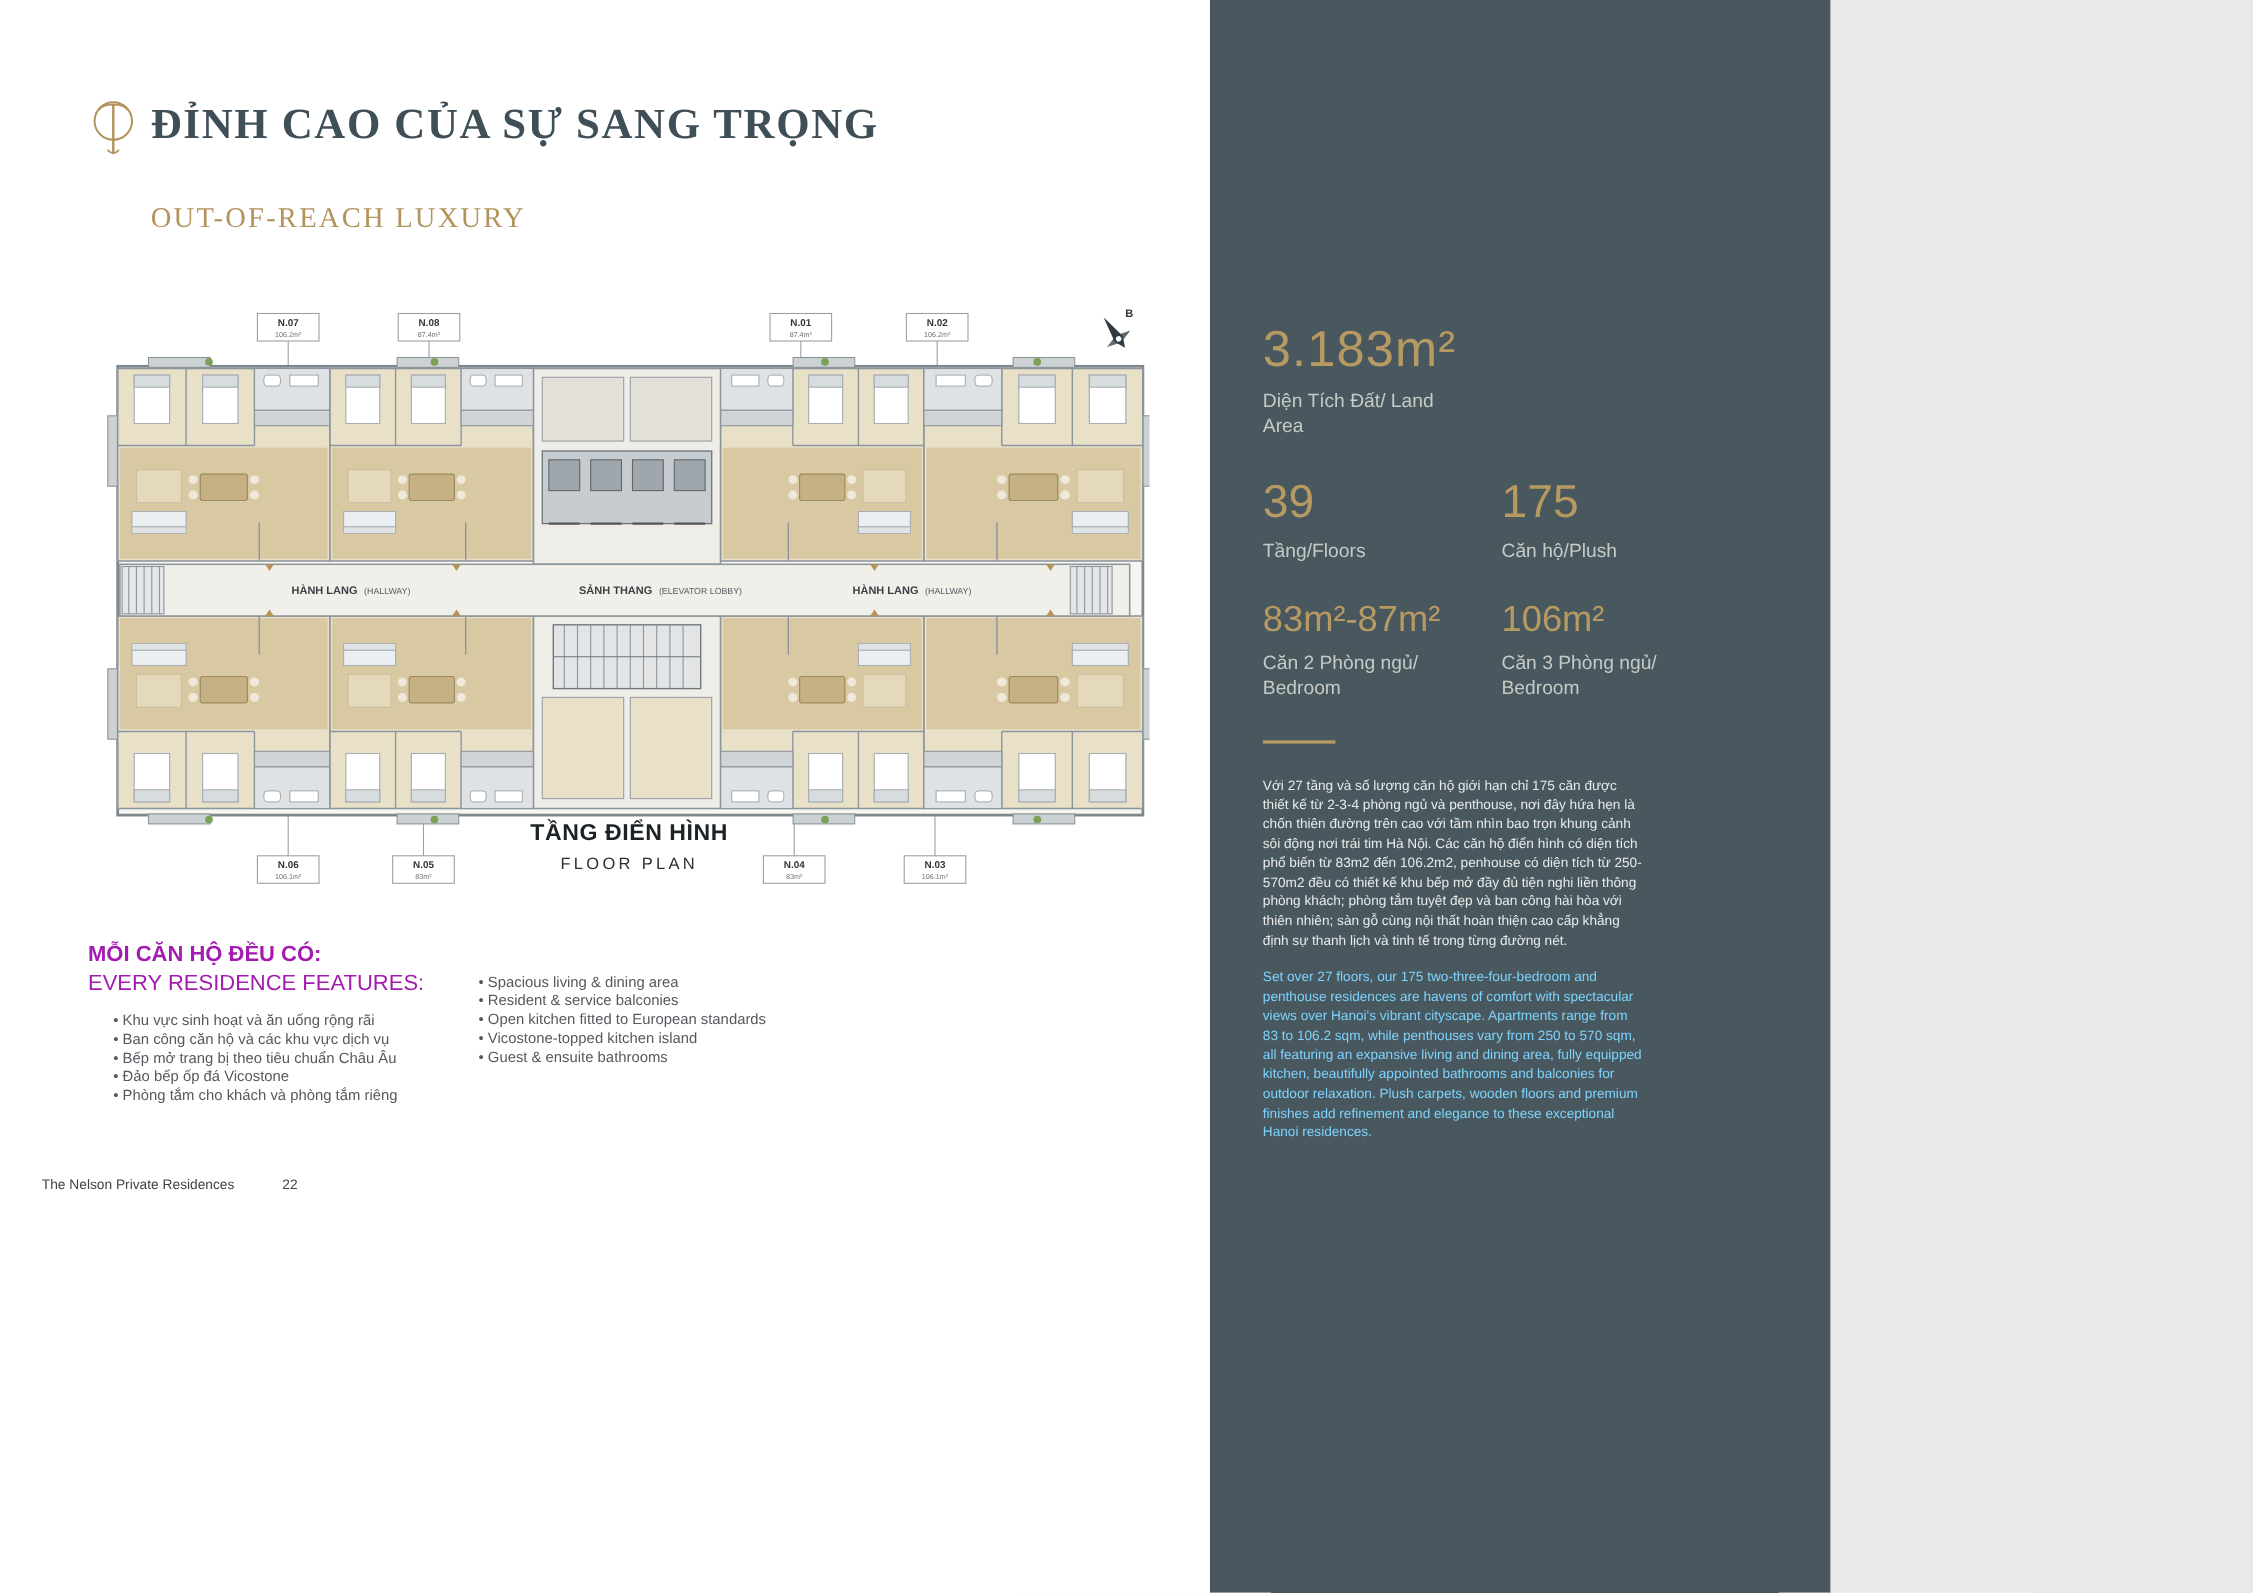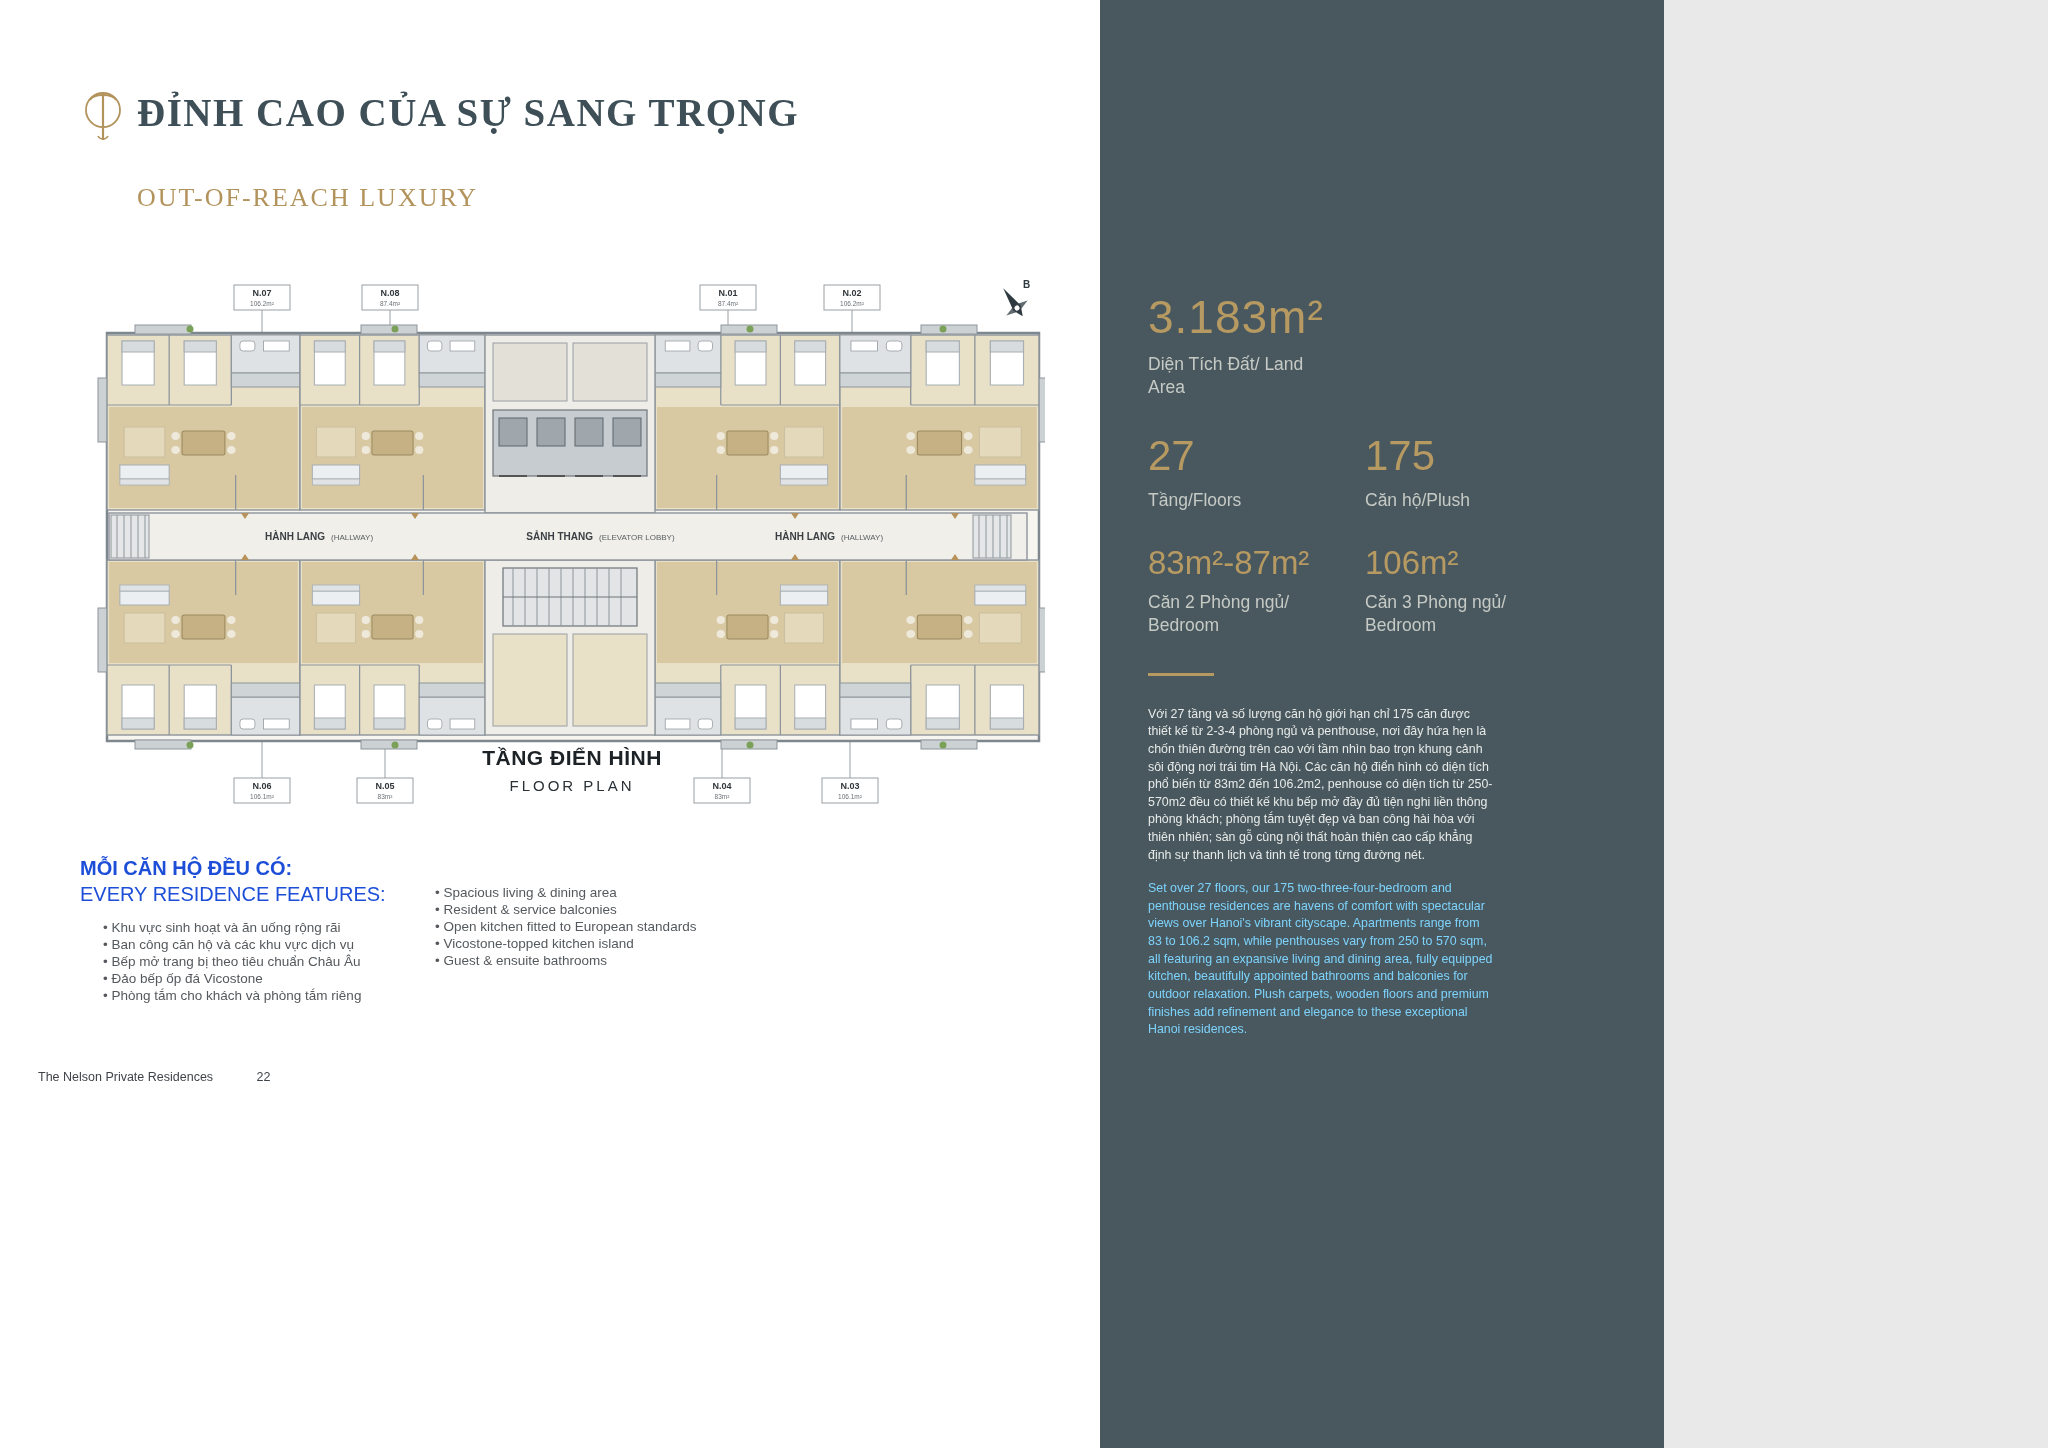--- a/index.html
+++ b/index.html
@@ -25,21 +25,21 @@
   .ctext-vn { font:bold 10px "Liberation Sans", sans-serif; fill:#3a3f44; }
   .ctext-en { font:8px "Liberation Sans", sans-serif; fill:#5a6065; }
   .compass-b { font:bold 10px "Liberation Sans", sans-serif; fill:#2e3940; }
   .tread { stroke:#8d959c; stroke-width:1; }
 
   .plan-caption { position:absolute; left:452px; top:746px; width:240px; text-align:center; }
   .cap-vn { font-size:21px; font-weight:bold; color:#1d2226; letter-spacing:0.5px; }
   .cap-en { margin-top:7px; font-size:15px; letter-spacing:3px; color:#2a3035; }
 
   
-  .feat-head { position:absolute; left:80px; top:855px; color:#1d4ed8; font-size:20px; line-height:1.3; }
+  .feat-head { position:absolute; left:80px; top:855px; color:#a21caf; font-size:20px; line-height:1.3; }
   .feat-head .l1 { font-weight:bold; }
   .feat-list-vn { position:absolute; left:103px; top:919px; }
   .feat-list-en { position:absolute; left:435px; top:884px; }
   .feat-item { font-size:13.5px; color:#55595d; line-height:17px; }
 
   
   .footer { position:absolute; left:38px; top:1070px; font-size:12.5px; color:#3f444a; }
   .footer .pg { margin-left:40px; }
 
   
@@ -275,21 +275,21 @@
     <span class="pg">22</span>
   </div>
 
   <aside class="right">
     <div class="stats">
       <div class="stat-big">3.183m²</div>
       <div class="stat-label lbl-narrow">Diện Tích Đất/ Land Area</div>
 
       <div class="grid2">
         <div>
-          <div class="stat-num">27</div>
+          <div class="stat-num">39</div>
           <div class="stat-label">Tầng/Floors</div>
         </div>
         <div>
           <div class="stat-num">175</div>
           <div class="stat-label">Căn hộ/Plush</div>
         </div>
       </div>
 
       <div class="grid2">
         <div>

